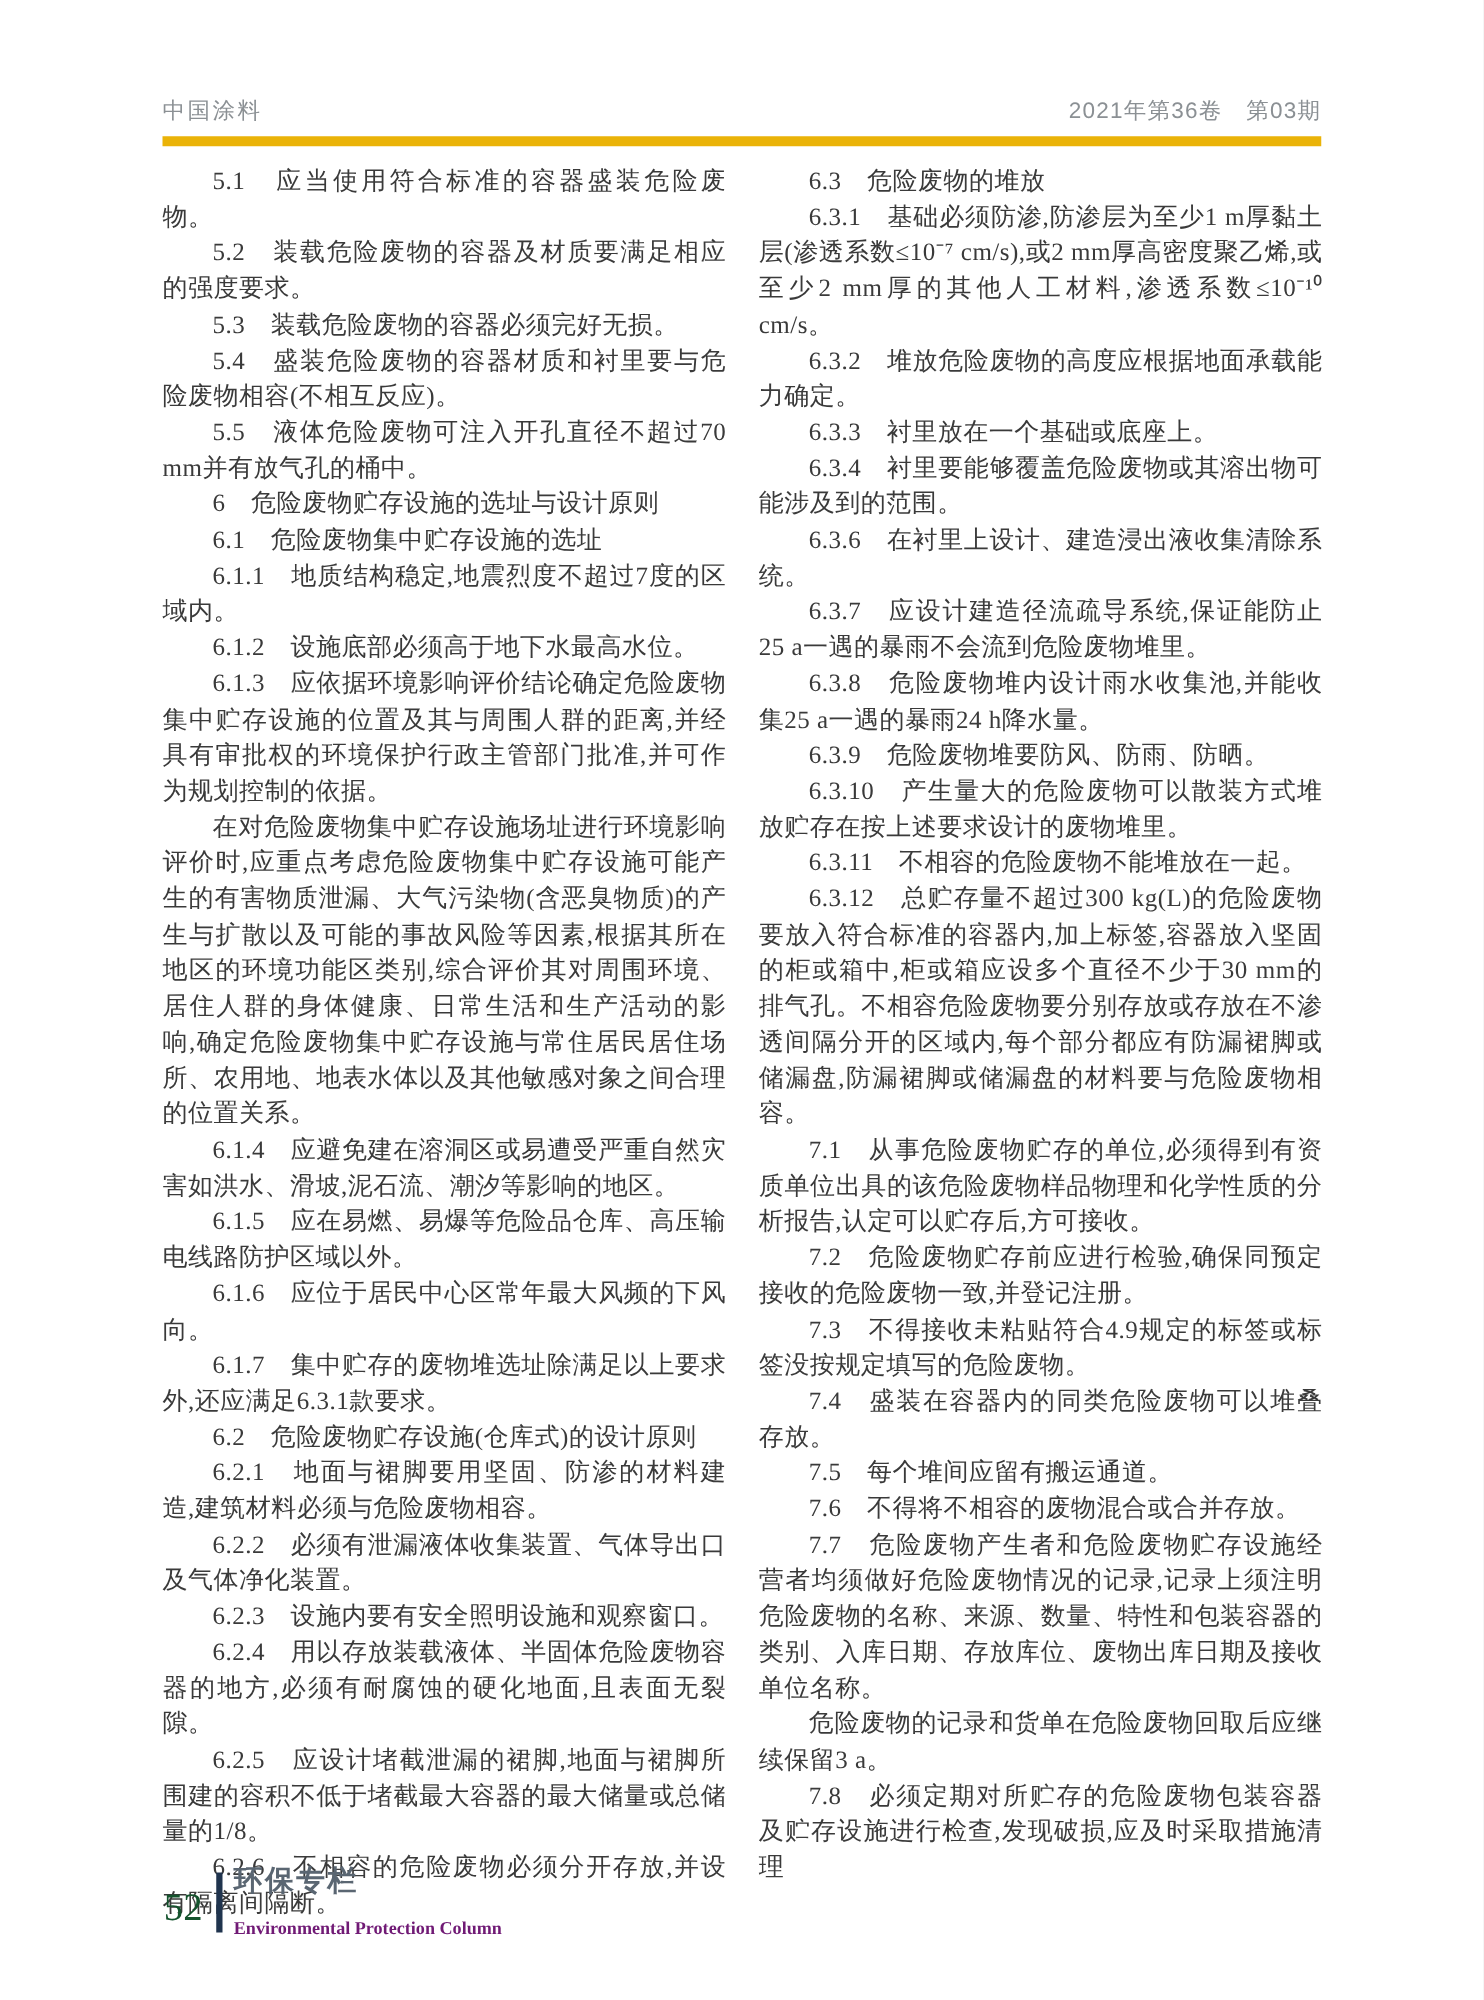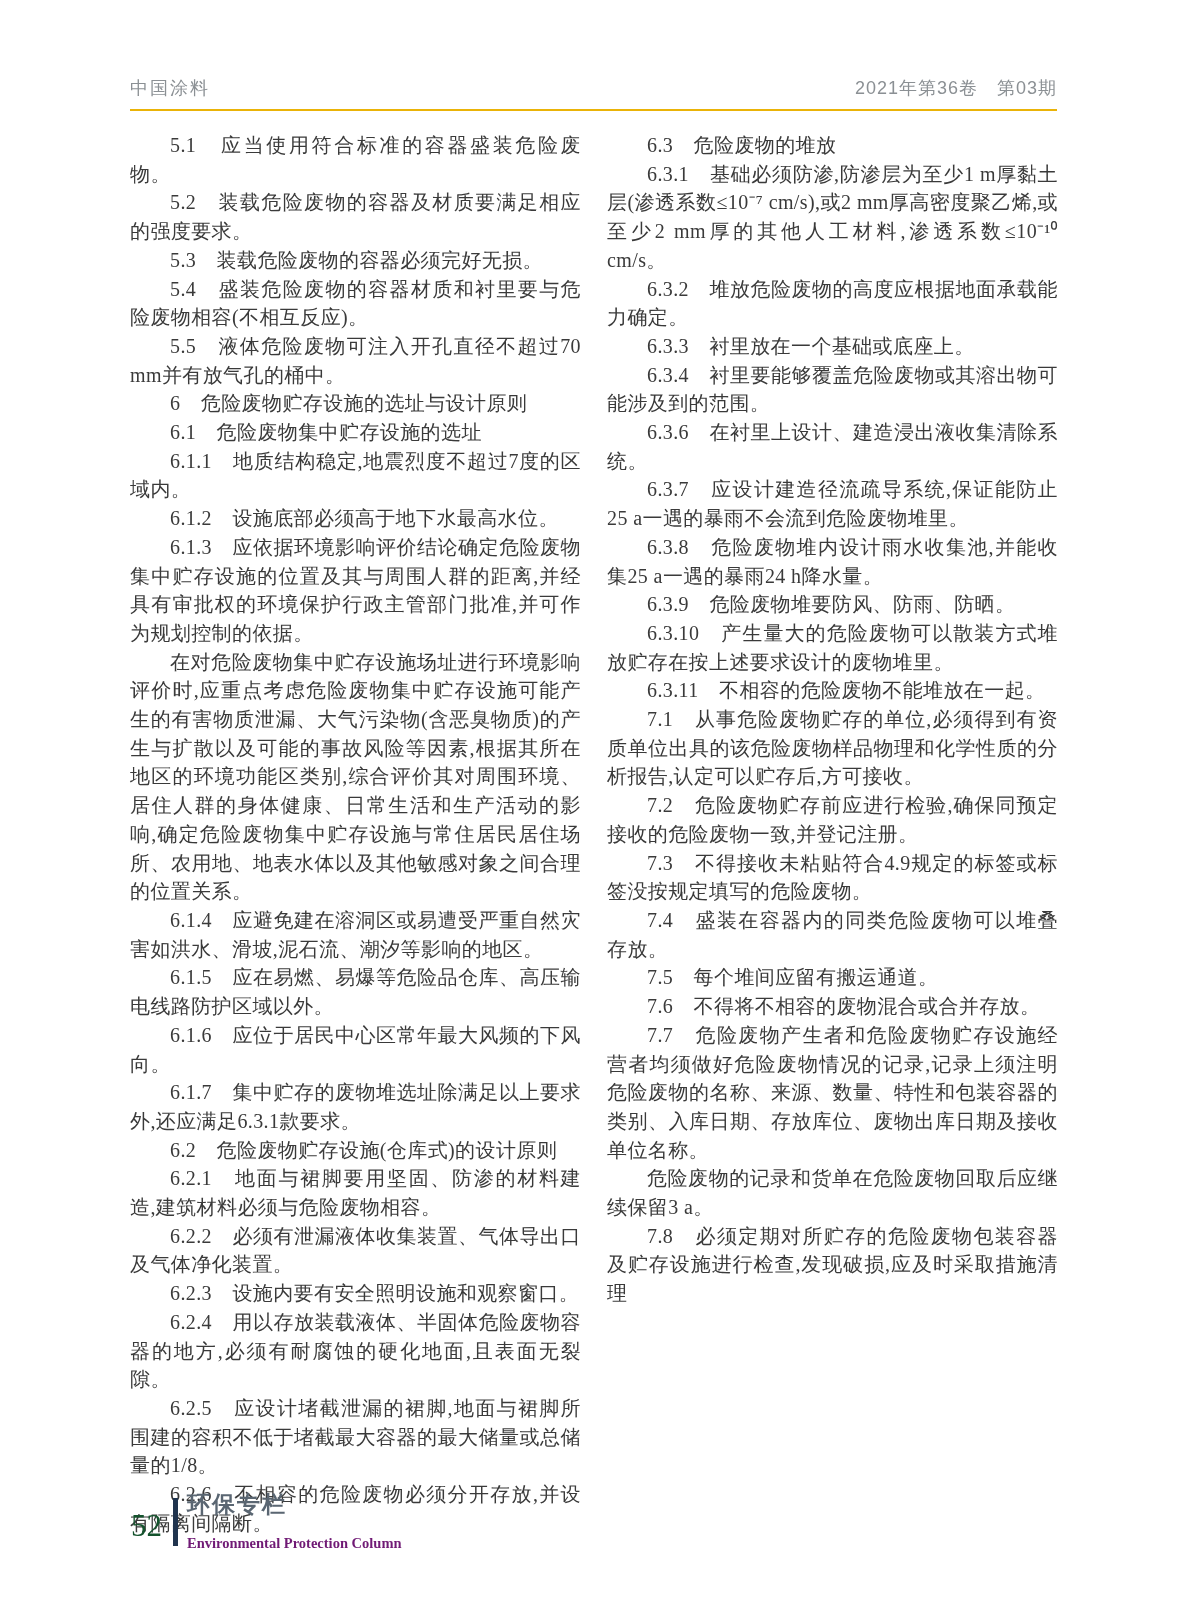--- a/index.html
+++ b/index.html
@@ -10,21 +10,21 @@
     margin:0 auto;
     overflow:hidden;
     font-family:"Liberation Serif", serif;
   }
   
   .header {
     position:absolute;
     left:130px; width:927px; top:76px;
     display:flex; justify-content:space-between; align-items:flex-end;
     padding-bottom:9px;
-    border-bottom:2px solid #eab308;
+    border-bottom:8px solid #eab308;
     font-family:"Liberation Sans", sans-serif;
     color:#8b9094;
     font-size:18px;
     letter-spacing:2px;
   }
   .header .hdr-right { letter-spacing:1px; }
   
   .content {
     position:absolute;
     left:130px; top:131px; width:928px;
@@ -114,20 +114,21 @@
         <p class="para">6.3.1　基础必须防渗,防渗层为至少1 m厚黏土层(渗透系数≤10⁻⁷ cm/s),或2 mm厚高密度聚乙烯,或至少2 mm厚的其他人工材料,渗透系数≤10⁻¹⁰ cm/s。</p>
         <p class="para">6.3.2　堆放危险废物的高度应根据地面承载能力确定。</p>
         <p class="para">6.3.3　衬里放在一个基础或底座上。</p>
         <p class="para">6.3.4　衬里要能够覆盖危险废物或其溶出物可能涉及到的范围。</p>
         <p class="para">6.3.6　在衬里上设计、建造浸出液收集清除系统。</p>
         <p class="para">6.3.7　应设计建造径流疏导系统,保证能防止25 a一遇的暴雨不会流到危险废物堆里。</p>
         <p class="para">6.3.8　危险废物堆内设计雨水收集池,并能收集25 a一遇的暴雨24 h降水量。</p>
         <p class="para">6.3.9　危险废物堆要防风、防雨、防晒。</p>
         <p class="para">6.3.10　产生量大的危险废物可以散装方式堆放贮存在按上述要求设计的废物堆里。</p>
         <p class="para">6.3.11　不相容的危险废物不能堆放在一起。</p>
+        <p class="para">6.3.12　总贮存量不超过300 kg(L)的危险废物要放入符合标准的容器内,加上标签,容器放入坚固的柜或箱中,柜或箱应设多个直径不少于30 mm的排气孔。不相容危险废物要分别存放或存放在不渗透间隔分开的区域内,每个部分都应有防漏裙脚或储漏盘,防漏裙脚或储漏盘的材料要与危险废物相容。</p>
         <p class="para">7.1　从事危险废物贮存的单位,必须得到有资质单位出具的该危险废物样品物理和化学性质的分析报告,认定可以贮存后,方可接收。</p>
         <p class="para">7.2　危险废物贮存前应进行检验,确保同预定接收的危险废物一致,并登记注册。</p>
         <p class="para">7.3　不得接收未粘贴符合4.9规定的标签或标签没按规定填写的危险废物。</p>
         <p class="para">7.4　盛装在容器内的同类危险废物可以堆叠存放。</p>
         <p class="para">7.5　每个堆间应留有搬运通道。</p>
         <p class="para">7.6　不得将不相容的废物混合或合并存放。</p>
         <p class="para">7.7　危险废物产生者和危险废物贮存设施经营者均须做好危险废物情况的记录,记录上须注明危险废物的名称、来源、数量、特性和包装容器的类别、入库日期、存放库位、废物出库日期及接收单位名称。</p>
         <p class="para">危险废物的记录和货单在危险废物回取后应继续保留3 a。</p>
         <p class="para">7.8　必须定期对所贮存的危险废物包装容器及贮存设施进行检查,发现破损,应及时采取措施清理</p>
       </div>

